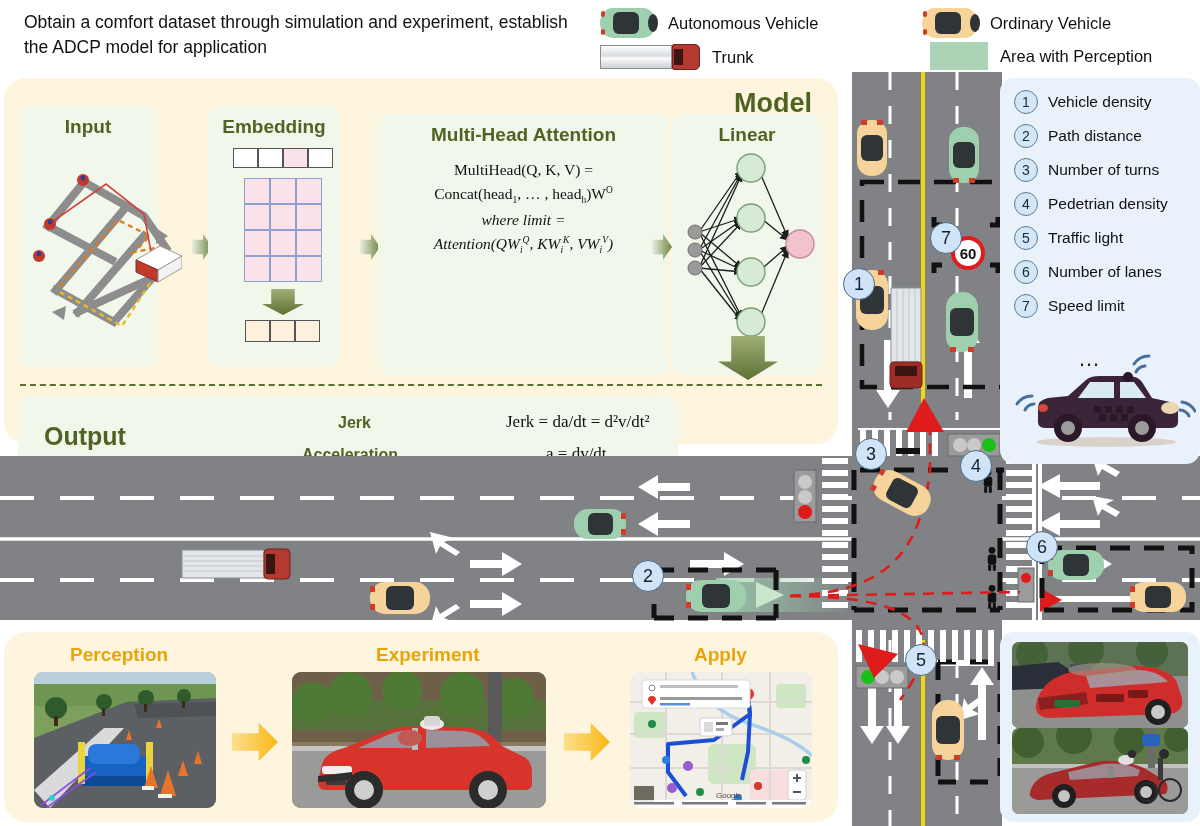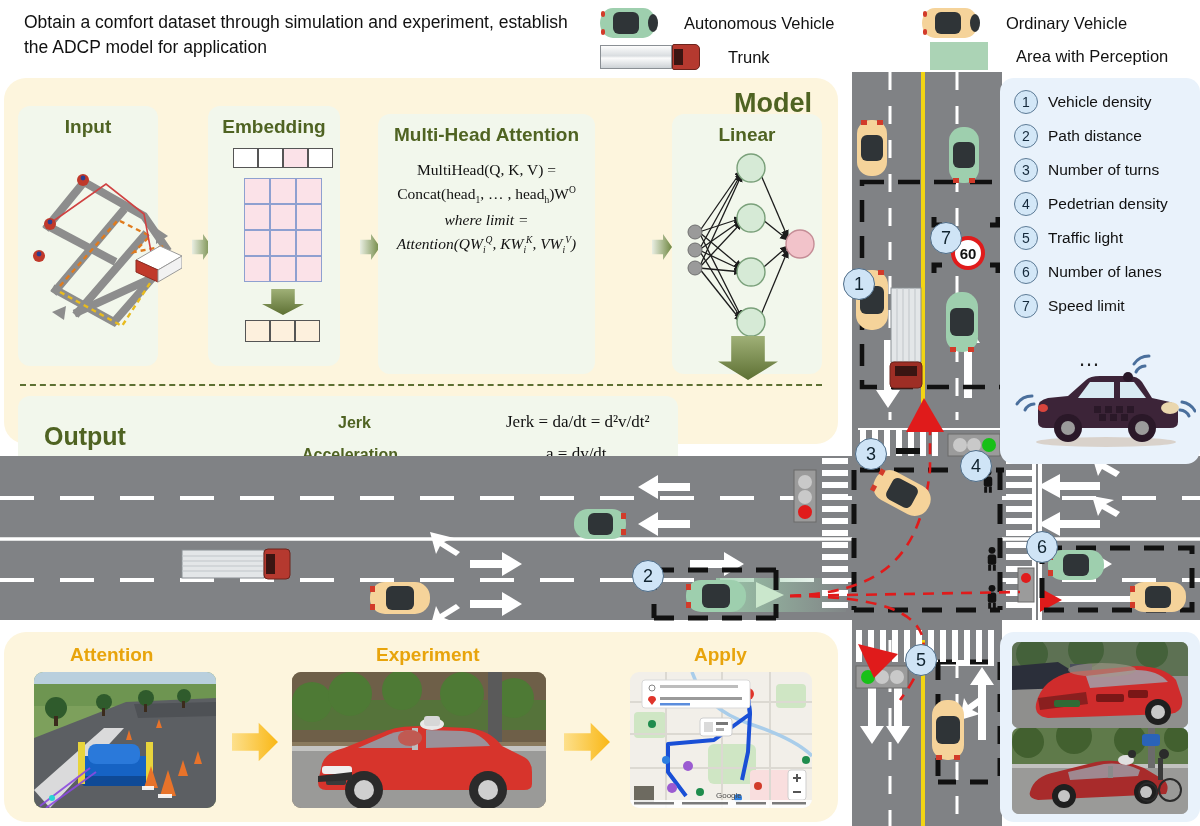--- a/index.html
+++ b/index.html
@@ -10,21 +10,21 @@
     color:#111;
   }
   .abs { position:absolute; }
 
   
   #header-title {
     left:24px; top:10px; width:560px;
     font-size:17.5px; line-height:1.45; color:#111;
   }
   #legend { left:596px; top:4px; width:600px; height:66px; }
-  .legend-item { position:absolute; display:flex; align-items:center; gap:28px; }
+  .legend-item { position:absolute; display:flex; align-items:center; gap:12px; }
   .legend-label { font-size:16.5px; color:#111; white-space:nowrap; }
 
   
   .car-td { width:56px; height:30px; position:relative; }
   .car-td .body {
     position:absolute; inset:0; border-radius:13px/15px;
   }
   .car-td .win {
     position:absolute; left:13px; top:4px; width:26px; height:22px;
     background:#2f3437; border-radius:6px;
@@ -62,21 +62,21 @@
   }
   .inner-card {
     position:absolute; background:#f2f7ec; border-radius:12px;
   }
   .stage-title {
     text-align:center; font-size:19px; font-weight:bold; color:#4f6322;
     padding-top:10px;
   }
   #card-input { left:14px; top:28px; width:140px; height:260px; }
   #card-embed { left:204px; top:28px; width:132px; height:260px; }
-  #card-mha   { left:374px; top:36px; width:217px; height:260px; }
+  #card-mha   { left:374px; top:36px; width:291px; height:260px; }
   #card-lin   { left:668px; top:36px; width:150px; height:260px; }
 
   .green-arrow {
     position:absolute; width:20px; height:26px;
     background:linear-gradient(90deg,#e9eee2,#6f8741);
     clip-path:polygon(0 22%,55% 22%,55% 0,100% 50%,55% 100%,55% 78%,0 78%);
   }
   .down-arrow-big {
     position:absolute;
     background:linear-gradient(180deg,#9fb077,#5d7033);
@@ -755,21 +755,21 @@
       <path d="M22 46 a18 18 0 0 0 -15 8"></path>
     </g>
     <g stroke="#4a6f9c" stroke-width="3" fill="none" stroke-linecap="round">
       <path d="M170 60 a11 11 0 0 1 9 6"></path>
       <path d="M172 52 a18 18 0 0 1 13 9"></path>
     </g>
   </svg>
 </div>
 
 <div class="abs" id="pipeline-card">
-  <div class="pipe-title" style="left:66px; top:12px;">Attention</div>
+  <div class="pipe-title" style="left:66px; top:12px;">Perception</div>
   <div class="pipe-title" style="left:372px; top:12px;">Experiment</div>
   <div class="pipe-title" style="left:690px; top:12px;">Apply</div>
 
   <div class="photo" style="left:30px; top:40px; width:182px; height:136px;">
     <svg width="182" height="136" viewBox="0 0 182 136">
       <rect width="182" height="136" fill="#7da05c"></rect>
       <rect y="0" width="182" height="14" fill="#b9cfdd"></rect>
       <rect y="12" width="182" height="22" fill="#6e9551"></rect>
       <path d="M0 136 L0 66 L92 30 L182 26 L182 136 Z" fill="#5c5f63"></path>
       <path d="M0 118 L70 56 L90 56 L16 136 Z" fill="#e8e8e8" opacity="0.9"></path>

